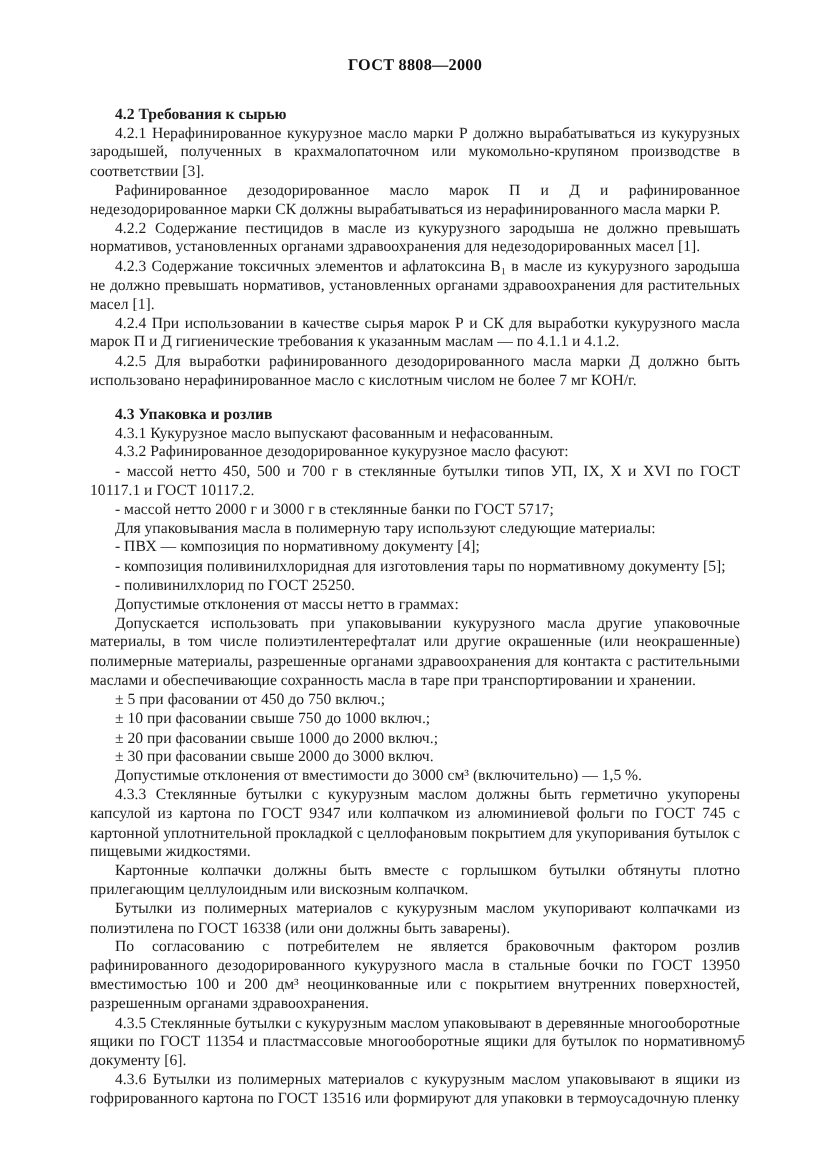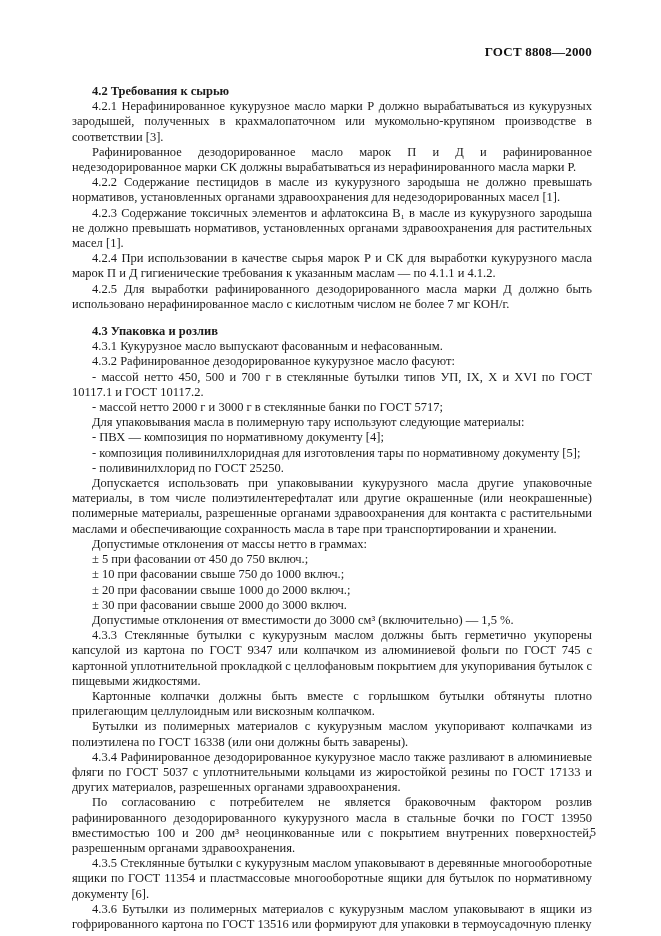--- a/index.html
+++ b/index.html
@@ -14,21 +14,21 @@
     background: #ffffff;
     overflow: hidden;
     font-family: "Liberation Serif", "DejaVu Serif", serif;
     color: #1b1b1b;
   }
   .doc-header {
     position: absolute;
     top: 44px;
     left: 72px;
     width: 520px;
-    text-align: right;
+    text-align: center;
     font-weight: bold;
     font-size: 13px;
     letter-spacing: 0.2px;
     color: #111111;
   }
   .doc-body {
     position: absolute;
     top: 72px;
     left: 72px;
     width: 520px;
@@ -72,30 +72,29 @@
       <p class="blk">4.2.5 Для выработки рафинированного дезодорированного масла марки Д должно быть использовано нерафинированное масло с кислотным числом не более 7 мг КОН/г.</p>
       <p class="blk heading">4.3 Упаковка и розлив</p>
       <p class="blk">4.3.1 Кукурузное масло выпускают фасованным и нефасованным.</p>
       <p class="blk">4.3.2 Рафинированное дезодорированное кукурузное масло фасуют:</p>
       <p class="blk">- массой нетто 450, 500 и 700 г в стеклянные бутылки типов УП, IX, X и XVI по ГОСТ 10117.1 и ГОСТ 10117.2.</p>
       <p class="blk">- массой нетто 2000 г и 3000 г в стеклянные банки по ГОСТ 5717;</p>
       <p class="blk">Для упаковывания масла в полимерную тару используют следующие материалы:</p>
       <p class="blk">- ПВХ — композиция по нормативному документу [4];</p>
       <p class="blk">- композиция поливинилхлоридная для изготовления тары по нормативному документу [5];</p>
       <p class="blk">- поливинилхлорид по ГОСТ 25250.</p>
+      <p class="blk">Допустимые отклонения от массы нетто в граммах:</p>
       <p class="blk">Допускается использовать при упаковывании кукурузного масла другие упаковочные материалы, в том числе полиэтилентерефталат или другие окрашенные (или неокрашенные) полимерные материалы, разрешенные органами здравоохранения для контакта с растительными маслами и обеспечивающие сохранность масла в таре при транспортировании и хранении.</p>
-      <p class="blk">Допустимые отклонения от массы нетто в граммах:</p>
       <p class="blk">± 5 при фасовании от 450 до 750 включ.;</p>
       <p class="blk">± 10 при фасовании свыше 750 до 1000 включ.;</p>
       <p class="blk">± 20 при фасовании свыше 1000 до 2000 включ.;</p>
       <p class="blk">± 30 при фасовании свыше 2000 до 3000 включ.</p>
       <p class="blk">Допустимые отклонения от вместимости до 3000 см³ (включительно) — 1,5 %.</p>
       <p class="blk">4.3.3 Стеклянные бутылки с кукурузным маслом должны быть герметично укупорены капсулой из картона по ГОСТ 9347 или колпачком из алюминиевой фольги по ГОСТ 745 с картонной уплотнительной прокладкой с целлофановым покрытием для укупоривания бутылок с пищевыми жидкостями.</p>
       <p class="blk">Картонные колпачки должны быть вместе с горлышком бутылки обтянуты плотно прилегающим целлулоидным или вискозным колпачком.</p>
       <p class="blk">Бутылки из полимерных материалов с кукурузным маслом укупоривают колпачками из полиэтилена по ГОСТ 16338 (или они должны быть заварены).</p>
-      <p class="blk">4.3.4 Рафинированное дезодорированное кукурузное масло также разливают в алюминиевые фляги по ГОСТ 5037 с уплотнительными кольцами из жиростойкой резины по ГОСТ 17133 и других материалов, разрешенных органами здравоохранения.</p>
       <p class="blk">По согласованию с потребителем не является браковочным фактором розлив рафинированного дезодорированного кукурузного масла в стальные бочки по ГОСТ 13950 вместимостью 100 и 200 дм³ неоцинкованные или с покрытием внутренних поверхностей, разрешенным органами здравоохранения.</p>
       <p class="blk">4.3.5 Стеклянные бутылки с кукурузным маслом упаковывают в деревянные многооборотные ящики по ГОСТ 11354 и пластмассовые многооборотные ящики для бутылок по нормативному документу [6].</p>
       <p class="blk">4.3.6 Бутылки из полимерных материалов с кукурузным маслом упаковывают в ящики из гофрированного картона по ГОСТ 13516 или формируют для упаковки в термоусадочную пленку</p>
     </div>
 
   <div class="doc-footer">5</div>
 </div>
 
 </body></html>

